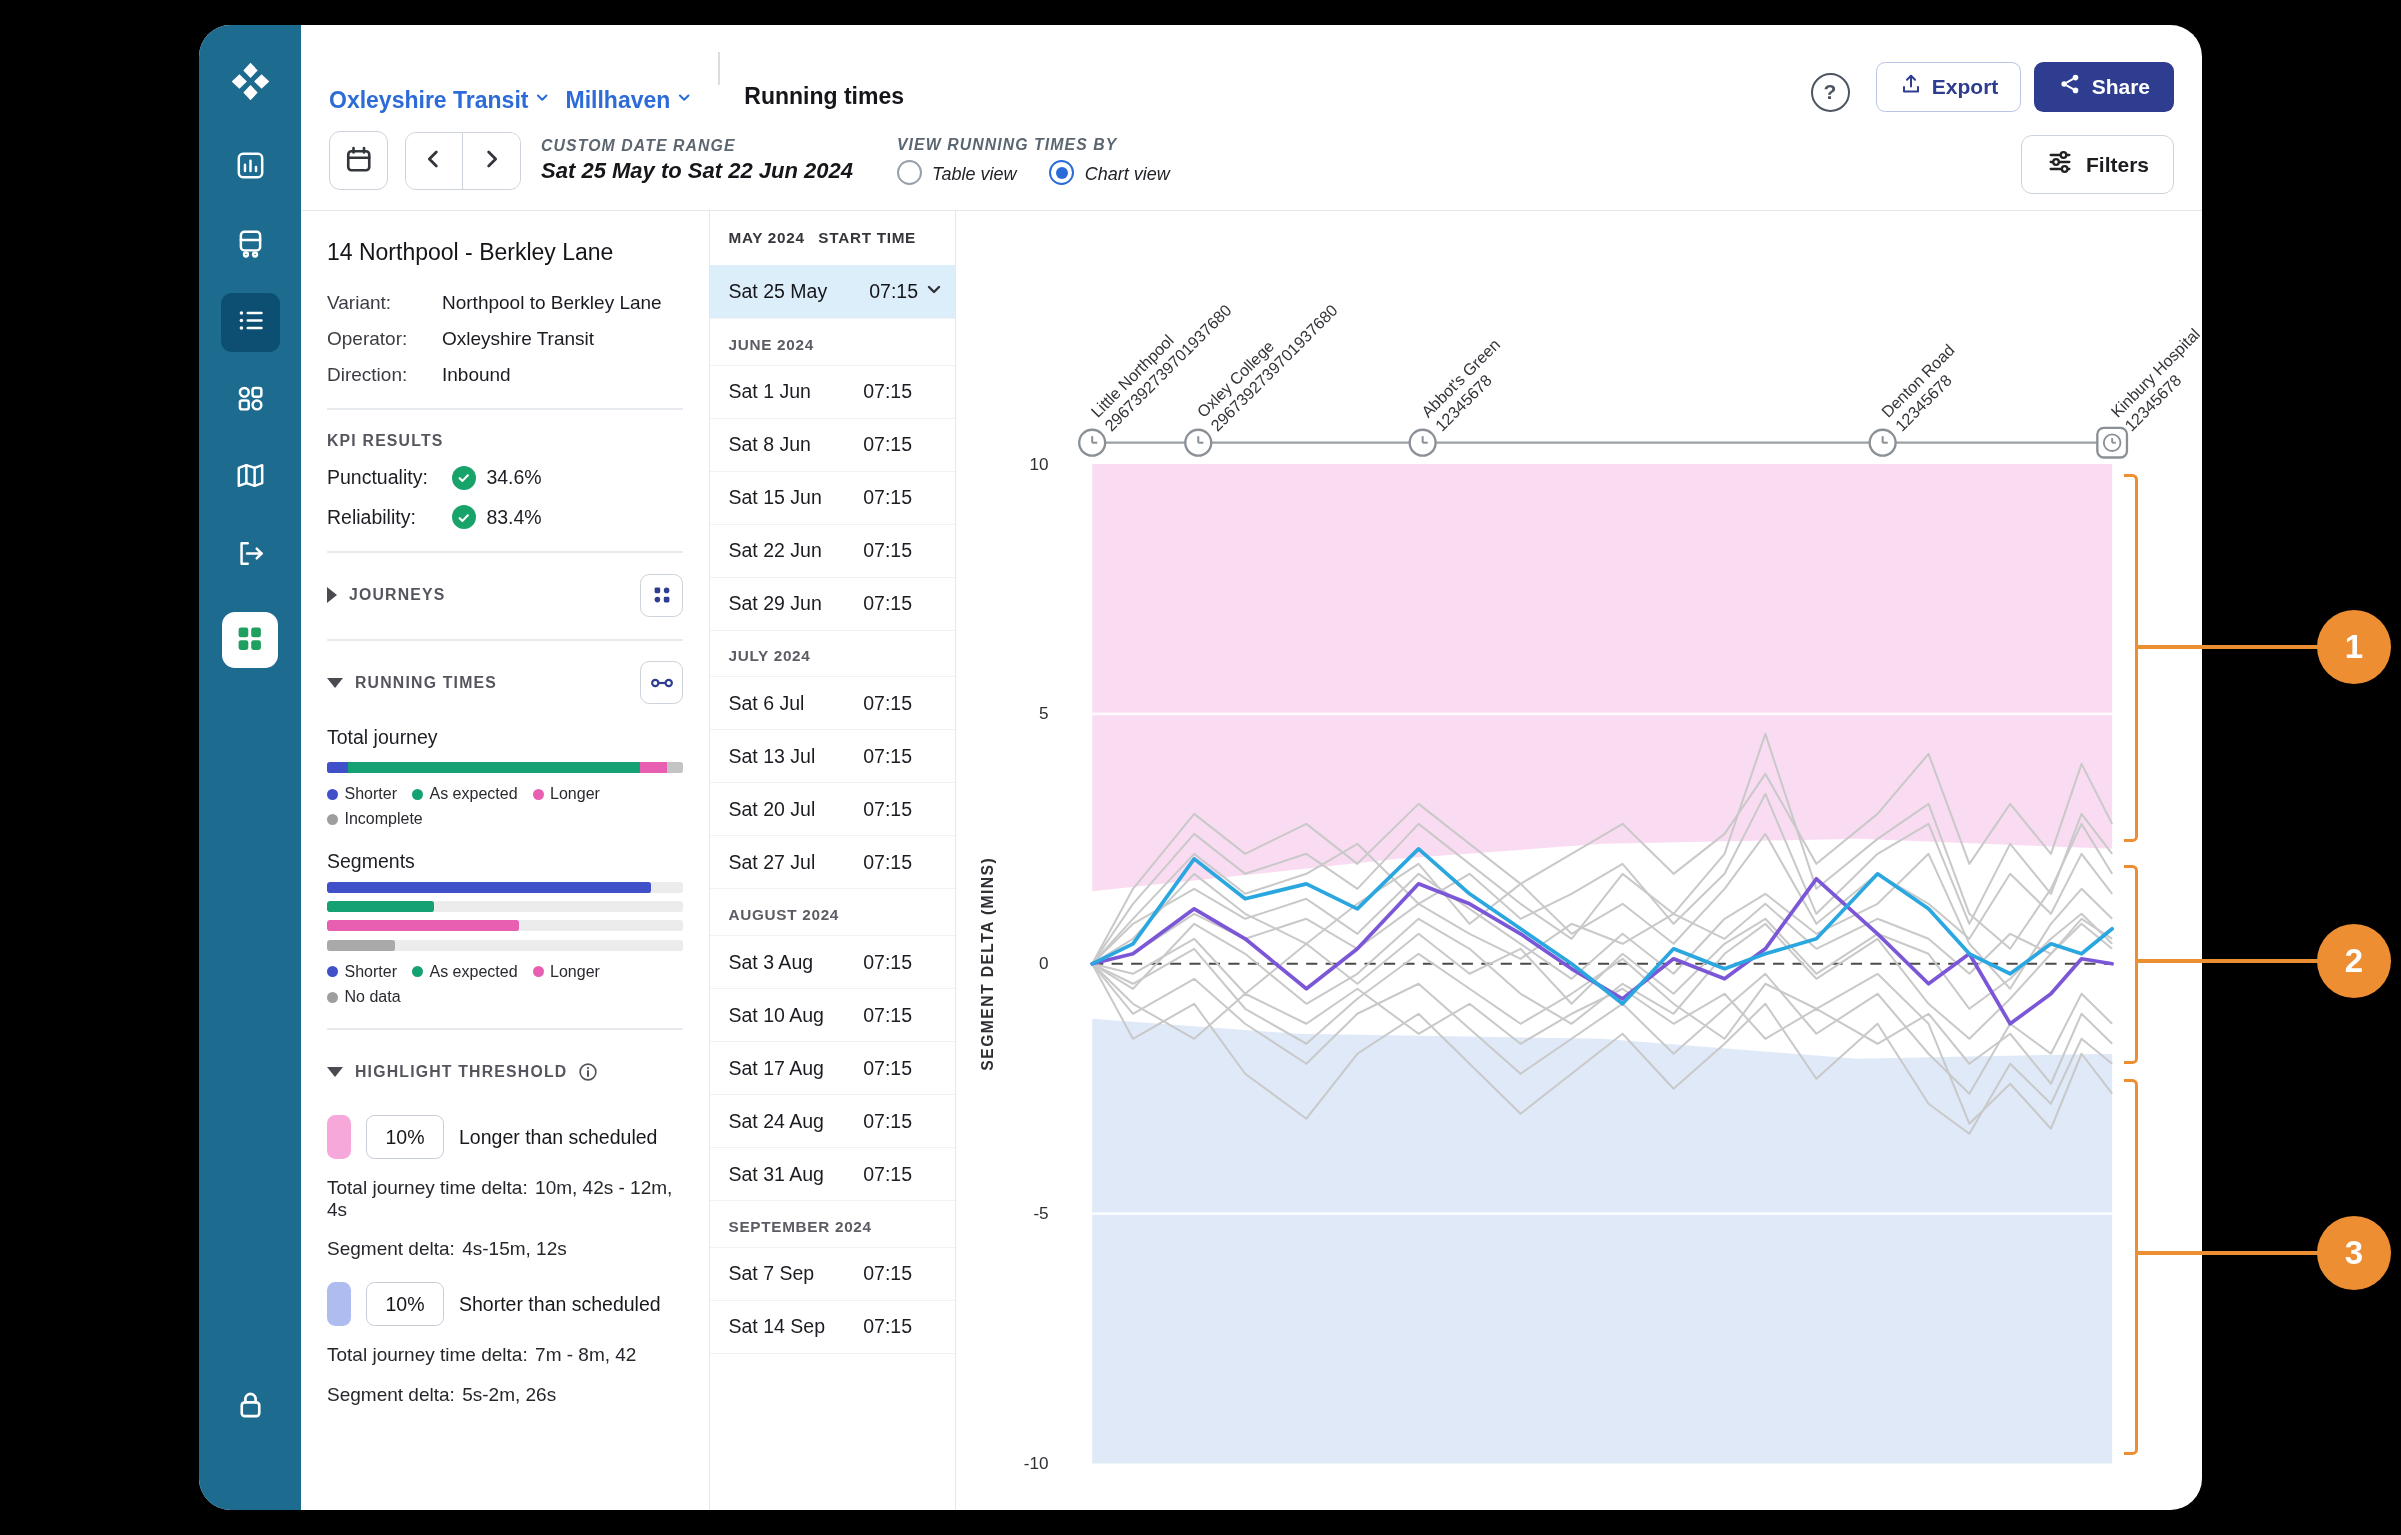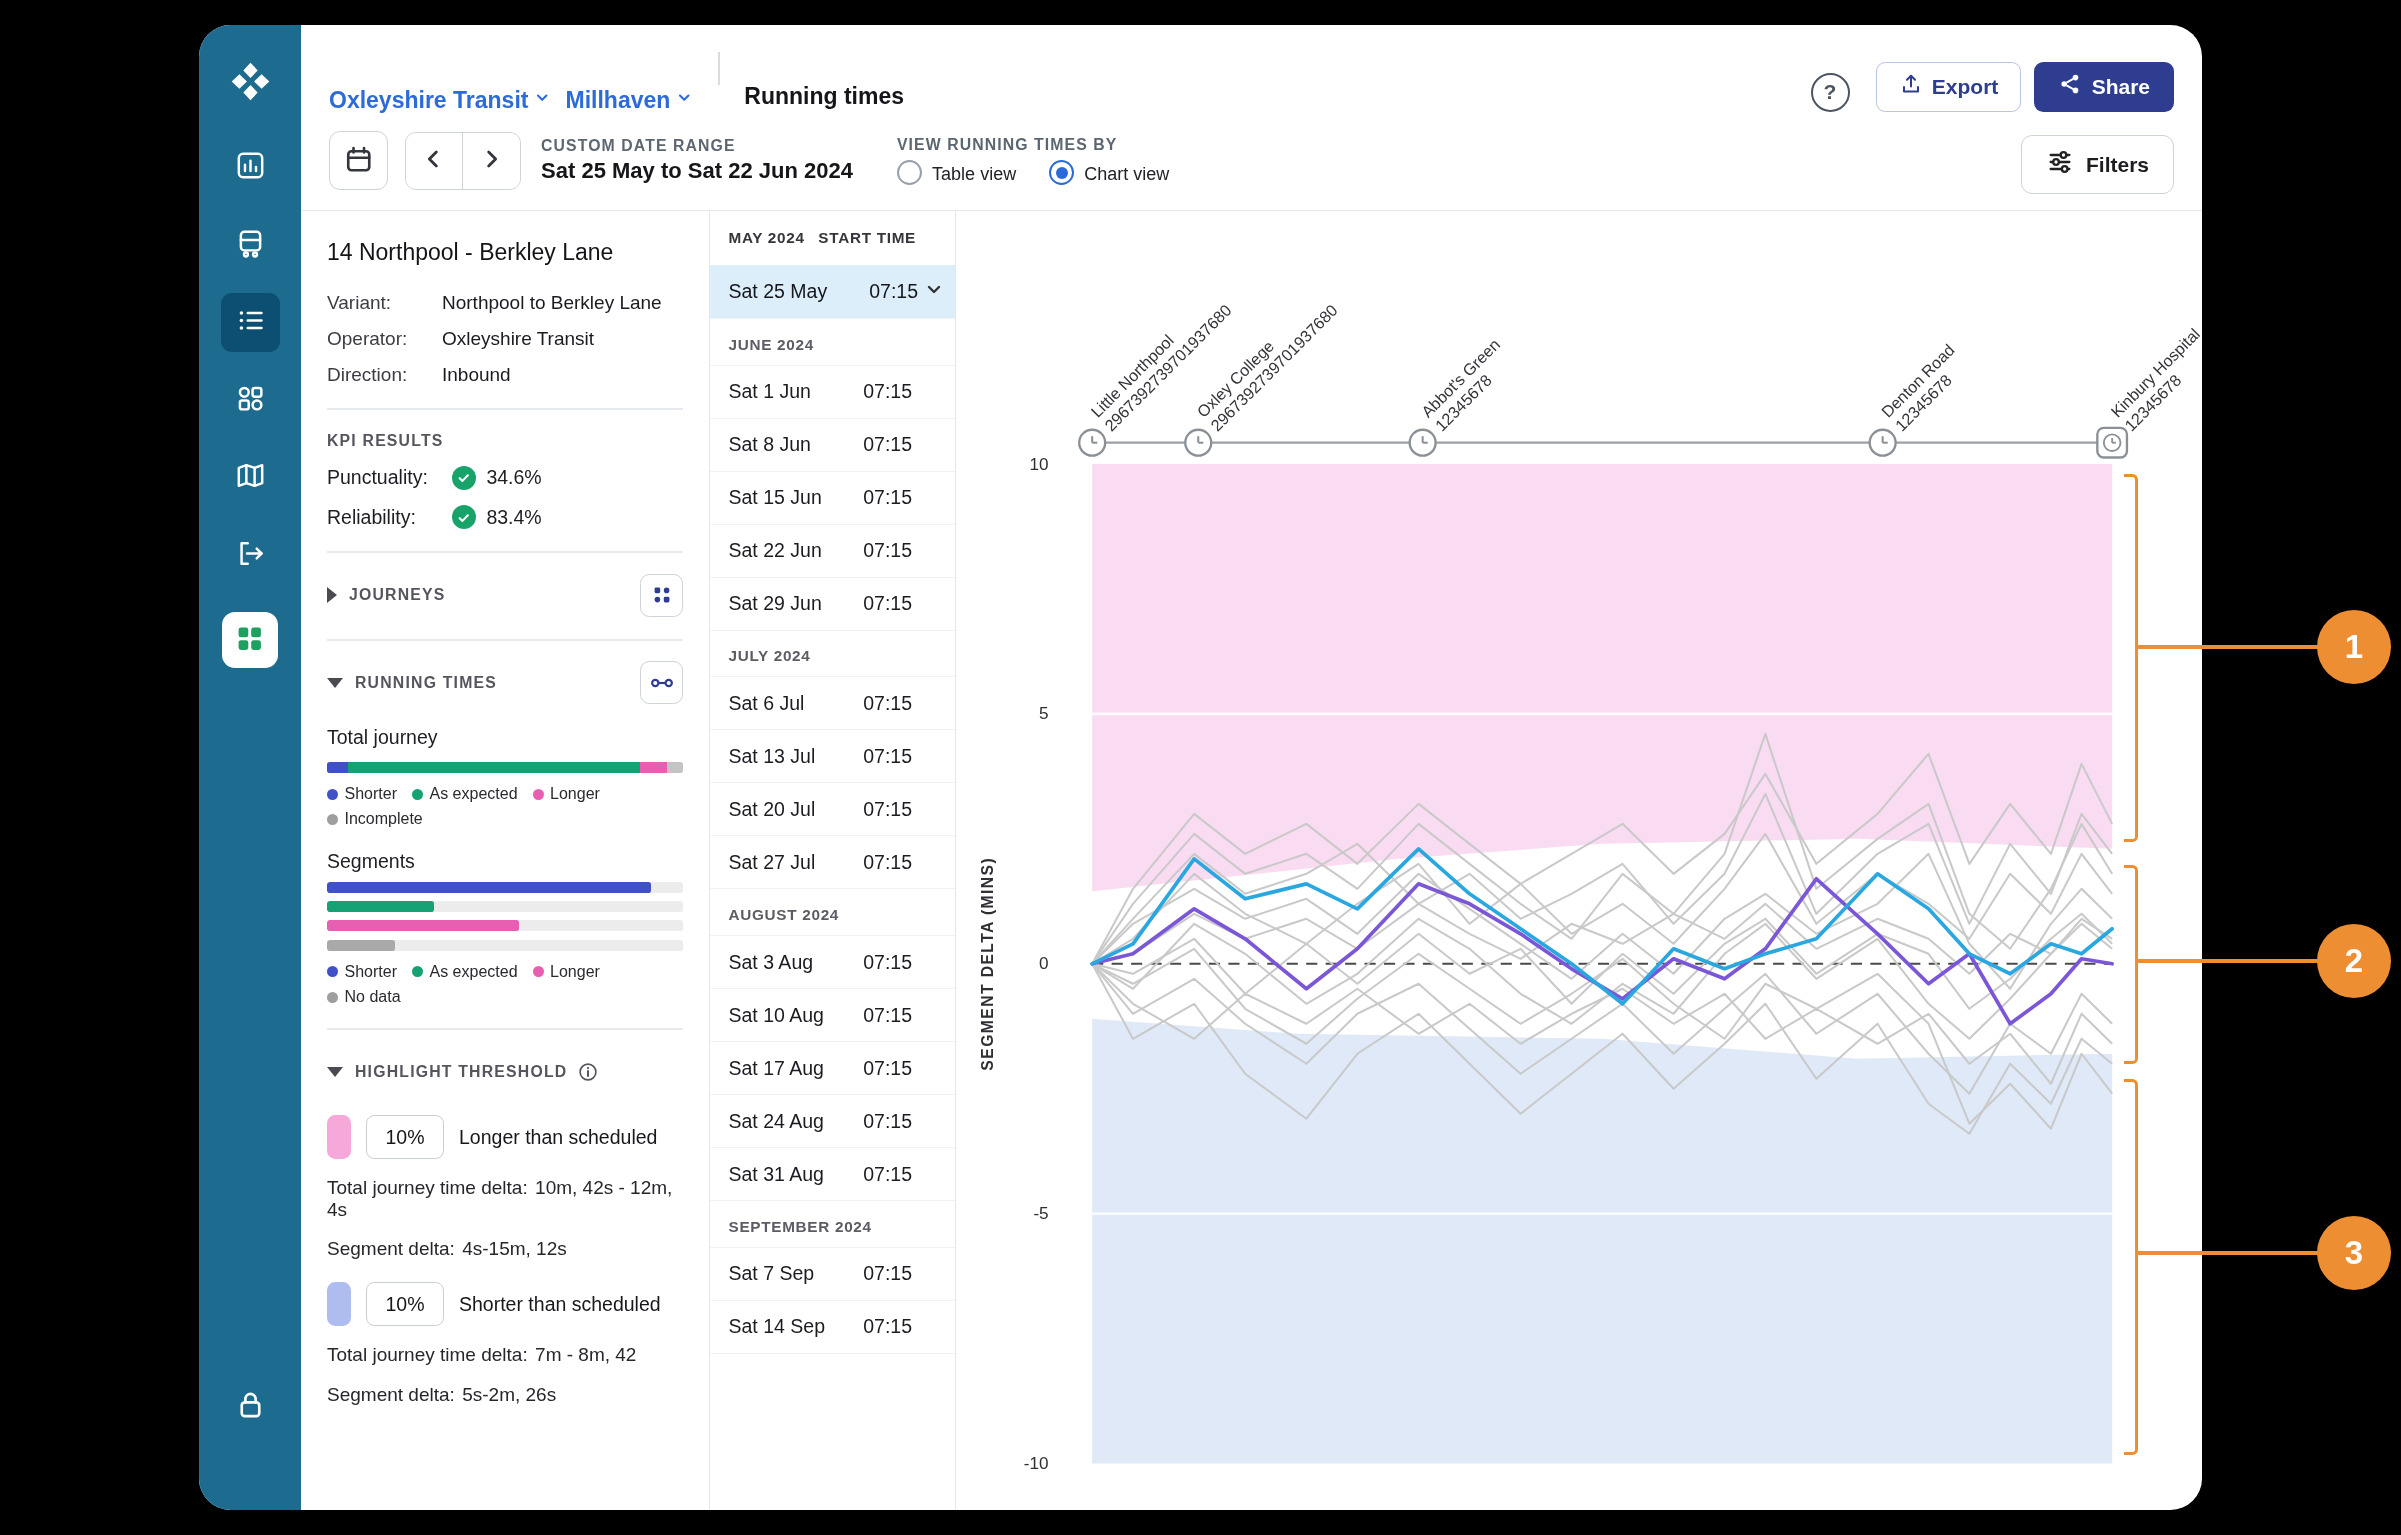--- a/index.html
+++ b/index.html
@@ -29,21 +29,21 @@
   .top-spacer { flex:1; }
   .help-btn { width:39px; height:39px; border-radius:50%; border:2.3px solid #4d5560; color:#4d5560; display:flex; align-items:center; justify-content:center; font-size:21px; font-weight:700; background:#fff; margin-right:13px; margin-bottom:1.9px; }
   .btn-export { display:flex; align-items:center; gap:9.3px; height:50px; padding:0 22px; border:1.9px solid #b9c4e4; border-radius:9.3px; color:#2e3d8f; font-size:21px; font-weight:700; background:#fff; margin-bottom:1.9px; }
   .btn-share { display:flex; align-items:center; gap:9.3px; height:50px; padding:0 24px; border-radius:9.3px; background:#2e3d8f; color:#fff; font-size:21px; font-weight:700; border:none; margin-bottom:1.9px; }
 
   .controls { height:90px; display:flex; align-items:center; padding:0 28px 9.3px 28px; border-bottom:1.9px solid #e4e8ec; }
   .icon-btn { width:59px; height:59px; border:1.9px solid #ccd3da; border-radius:11px; background:#fff; display:flex; align-items:center; justify-content:center; flex:none; }
   .nav-group { display:flex; margin-left:16.7px; border:1.9px solid #ccd3da; border-radius:11px; overflow:hidden; flex:none; }
   .nav-group .nav-cell { width:57px; height:56px; background:#fff; border:none; display:flex; align-items:center; justify-content:center; }
   .nav-group .nav-cell:first-child { border-right:1.9px solid #ccd3da; }
-  .ctl-block { margin-left:20.4px; display:flex; flex-direction:column; gap:3px; }
+  .ctl-block { margin-left:20.4px; display:flex; flex-direction:column; gap:3px;font-style:italic; }
   .ctl-label { font-size:15.8px; letter-spacing:1.1px; color:#5c6670; font-weight:700; }
   .ctl-value { font-size:22px; font-weight:700; color:#15151a; white-space:nowrap; }
   .view-block { margin-left:44px; }
   .radio-row { display:flex; align-items:center; gap:33px; margin-top:2.8px; }
   .radio { display:flex; align-items:flex-end; gap:10.2px; font-size:18px; color:#222228; }
   .radio-dot { width:25px; height:25px; border-radius:50%; border:2.3px solid #98a1aa; flex:none; }
   .radio-dot.on { border-color:#2b6bd9; display:flex; align-items:center; justify-content:center; }
   .radio-inner { width:12px; height:12px; border-radius:50%; background:#2b6bd9; }
   .btn-filters { margin-left:auto; display:flex; align-items:center; gap:12px; height:59px; padding:0 24px; border:1.9px solid #ccd3da; border-radius:11px; background:#fff; font-size:21px; font-weight:700; color:#1d1d22;margin-top:8px; }
 

